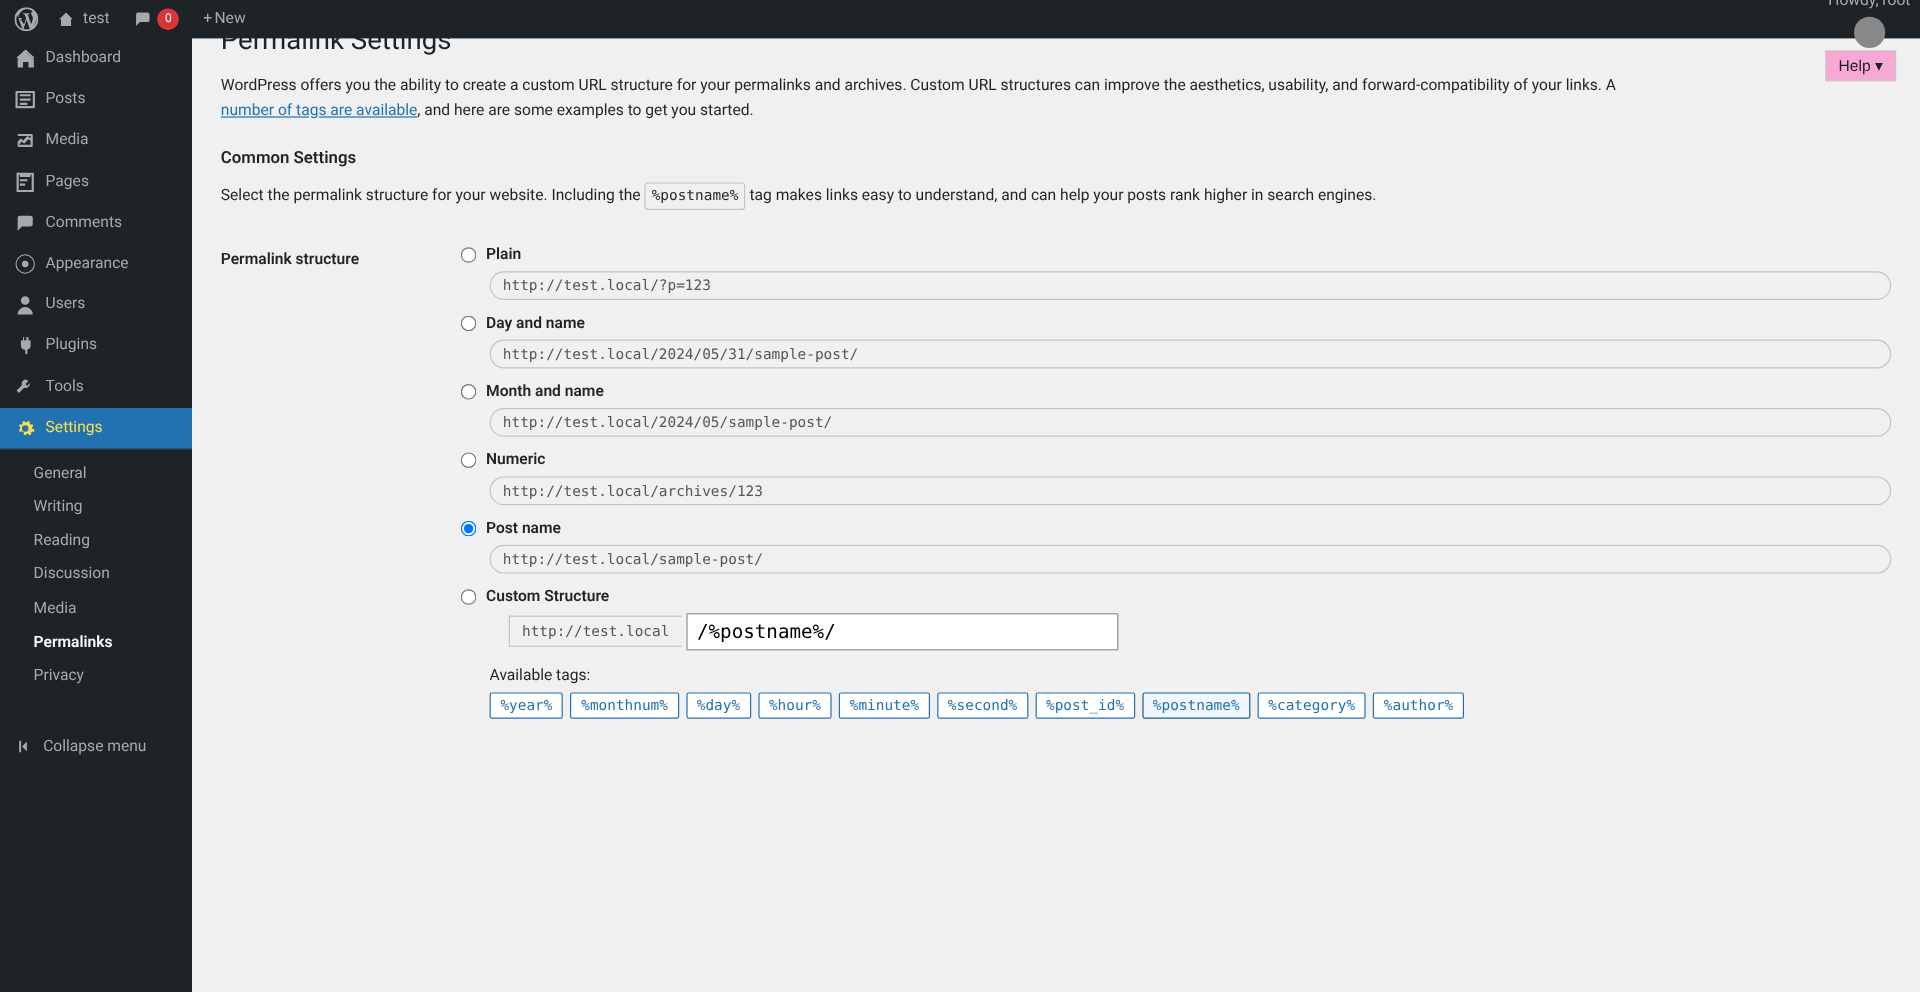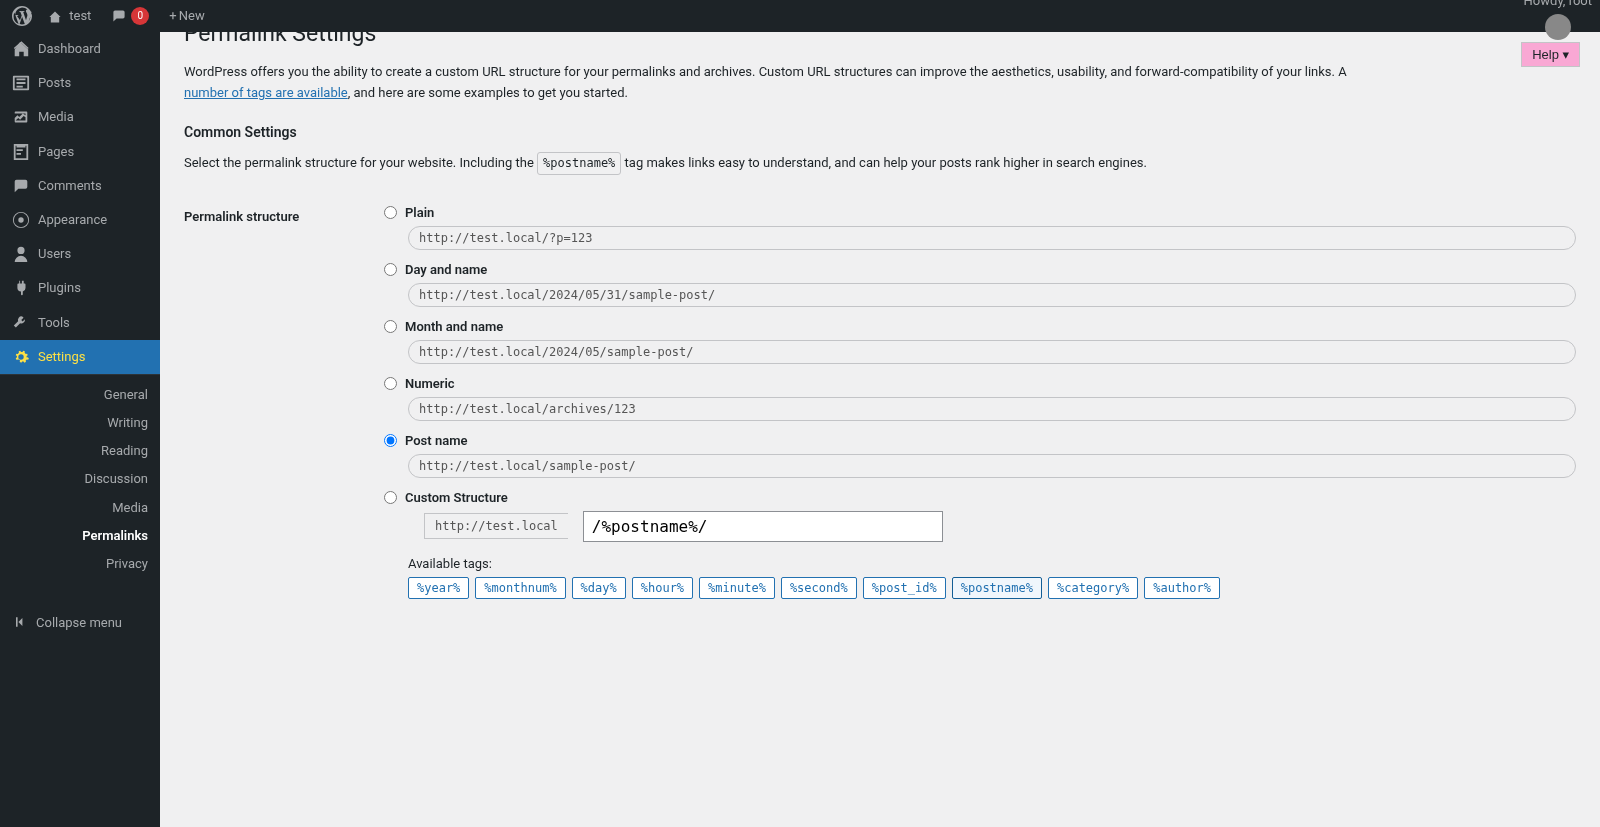--- a/index.html
+++ b/index.html
@@ -26,21 +26,21 @@
     }
     .sidebar-item {
       display: flex; align-items: center; gap: 8px; padding: 8px 12px;
       cursor: pointer; font-size: 13px; color: #a7aaad; line-height: 1.4;
     }
     .sidebar-item.active { background: #2271b1; color: #fde047; }
     .sidebar-item svg { width: 18px; height: 18px; fill: currentColor; flex-shrink: 0; }
     .sidebar-section { padding: 6px 0; border-top: 1px solid #2c3338; }
     .sidebar-subitem {
       display: block; padding: 5px 12px 5px 28px; font-size: 13px;
-      color: #a7aaad; cursor: pointer; line-height: 1.4; text-align: right;
+      color: #a7aaad; cursor: pointer; line-height: 1.4;
     }
     .sidebar-subitem.active { color: #fff; font-weight: 600; }
     .sidebar-collapse { display: flex; align-items: center; gap: 8px; padding: 10px 12px; cursor: pointer; color: #a7aaad; font-size: 13px; }
     .sidebar-collapse svg { width: 16px; height: 16px; fill: currentColor; }
 
     
     #main { margin-left: 160px; padding: 20px 24px; flex: 1; }
 
     .page-title { font-size: 23px; font-weight: 400; color: #1d2327; margin-bottom: 15px; }
     .description { font-size: 13px; color: #1d2327; margin-bottom: 4px; max-width: 1200px; line-height: 1.6; }
@@ -69,21 +69,21 @@
     .permalink-options { display: flex; flex-direction: column; gap: 12px; }
     .radio-option { display: flex; flex-direction: column; gap: 6px; }
     .radio-label { display: flex; align-items: center; gap: 8px; font-size: 13px; cursor: pointer; font-weight: 600; }
     .radio-label input[type="radio"] { margin: 0; cursor: pointer; }
     .url-preview {
       display: inline-block; background: #f0f0f1; border: 1px solid #c3c4c7;
       font-family: monospace; font-size: 12px; padding: 4px 10px; border-radius: 12px;
       margin-left: 24px; color: #555;
     }
 
-    .custom-structure-row { display: flex; align-items: center; gap: 15px; margin-left: 24px; padding-left: 16px; }
+    .custom-structure-row { display: flex; align-items: center; gap: 4px; margin-left: 24px; padding-left: 16px; }
     .url-prefix {
       background: #f0f0f1; border: 1px solid #c3c4c7; border-right: none;
       font-family: monospace; font-size: 12px; padding: 5px 10px; color: #555;
     }
     .custom-input {
       border: 1px solid #8c8f94; padding: 5px 8px; font-size: 16px;
       font-family: monospace; width: 360px; outline: none;
     }
 
     .available-tags { margin-left: 24px; margin-top: 8px; font-size: 13px; color: #1d2327; }

